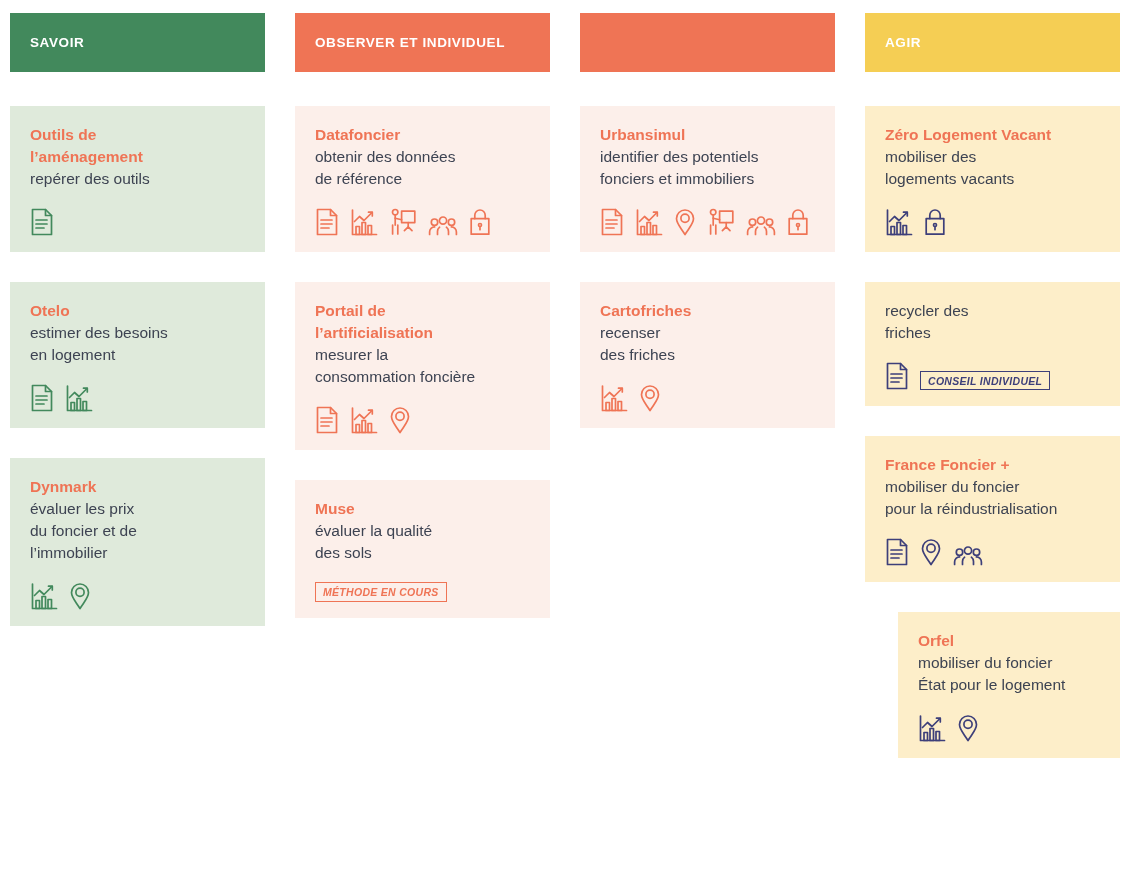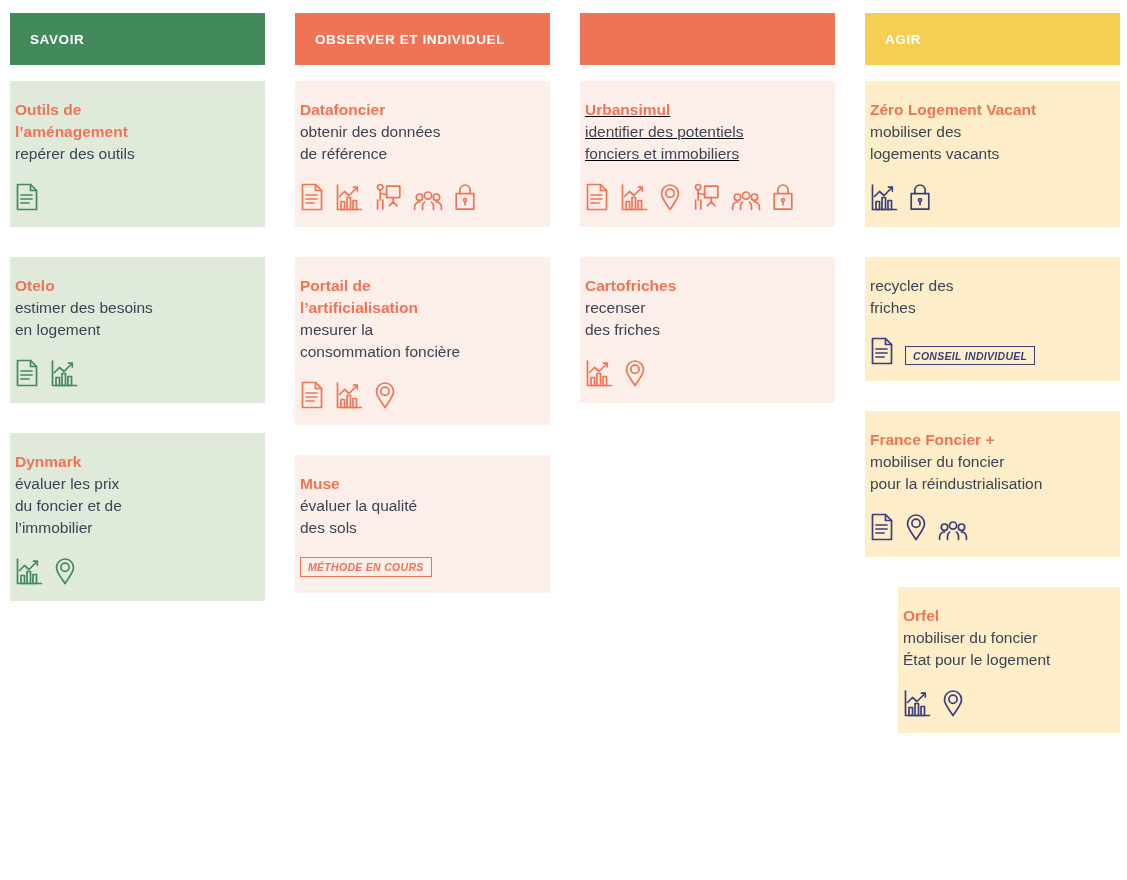--- a/index.html
+++ b/index.html
@@ -21,36 +21,36 @@
     grid-template-columns: 255px 255px 255px 255px;
     column-gap: 30px;
     padding: 13px 0 0 10px;
     align-content: start;
   }
 
   .column { display: block; }
 
   
   .col-header {
-    height: 52px;
+    height: 59px;
     display: flex;
     align-items: center;
     padding: 4px 20px;
-    margin-bottom: 16px;
+    margin-bottom: 34px;
   }
   .col-header-label {
     color: #ffffff;
     font-size: 13.5px;
     font-weight: bold;
     letter-spacing: 0.6px;
   }
 
   
   .card {
-    padding: 18px 20px 16px 5px;
+    padding: 18px 20px 16px 20px;
     margin-bottom: 30px;
     display: flex;
     flex-direction: column;
   }
 
   .card-title {
     font-size: 15.5px;
     font-weight: bold;
     line-height: 1.42;
     margin-bottom: 0px;
@@ -271,21 +271,21 @@
 des sols</div>
         <div class="card-icons">
           <span class="badge">MÉTHODE EN COURS</span>
         </div>
       </div>
     </div>
     <div class="column c-prospecter">
       <div class="col-header" style="background: rgb(239, 116, 85);">
         <span class="col-header-label"></span>
       </div>
-      <div class="card" style="background: rgb(252, 239, 234); text-decoration: underline;">
+      <div class="card" style="background: rgb(252, 239, 234);">
         <div class="card-title" style="white-space: pre-line;">Urbansimul</div>
         <div class="card-desc">identifier des potentiels
 fonciers et immobiliers</div>
         <div class="card-icons">
           <span class="icon" style="color: rgb(239, 116, 85);">
             <svg width="24" height="28" viewBox="0 0 24 28" fill="none" stroke="currentColor" stroke-width="1.7" stroke-linecap="round" stroke-linejoin="round">
     <path d="M2.5 1.5h13l6 6v19h-19z"></path>
     <path d="M15.5 1.5v6h6"></path>
     <path d="M6 12h11M6 16h11M6 20h8"></path>
   </svg>

